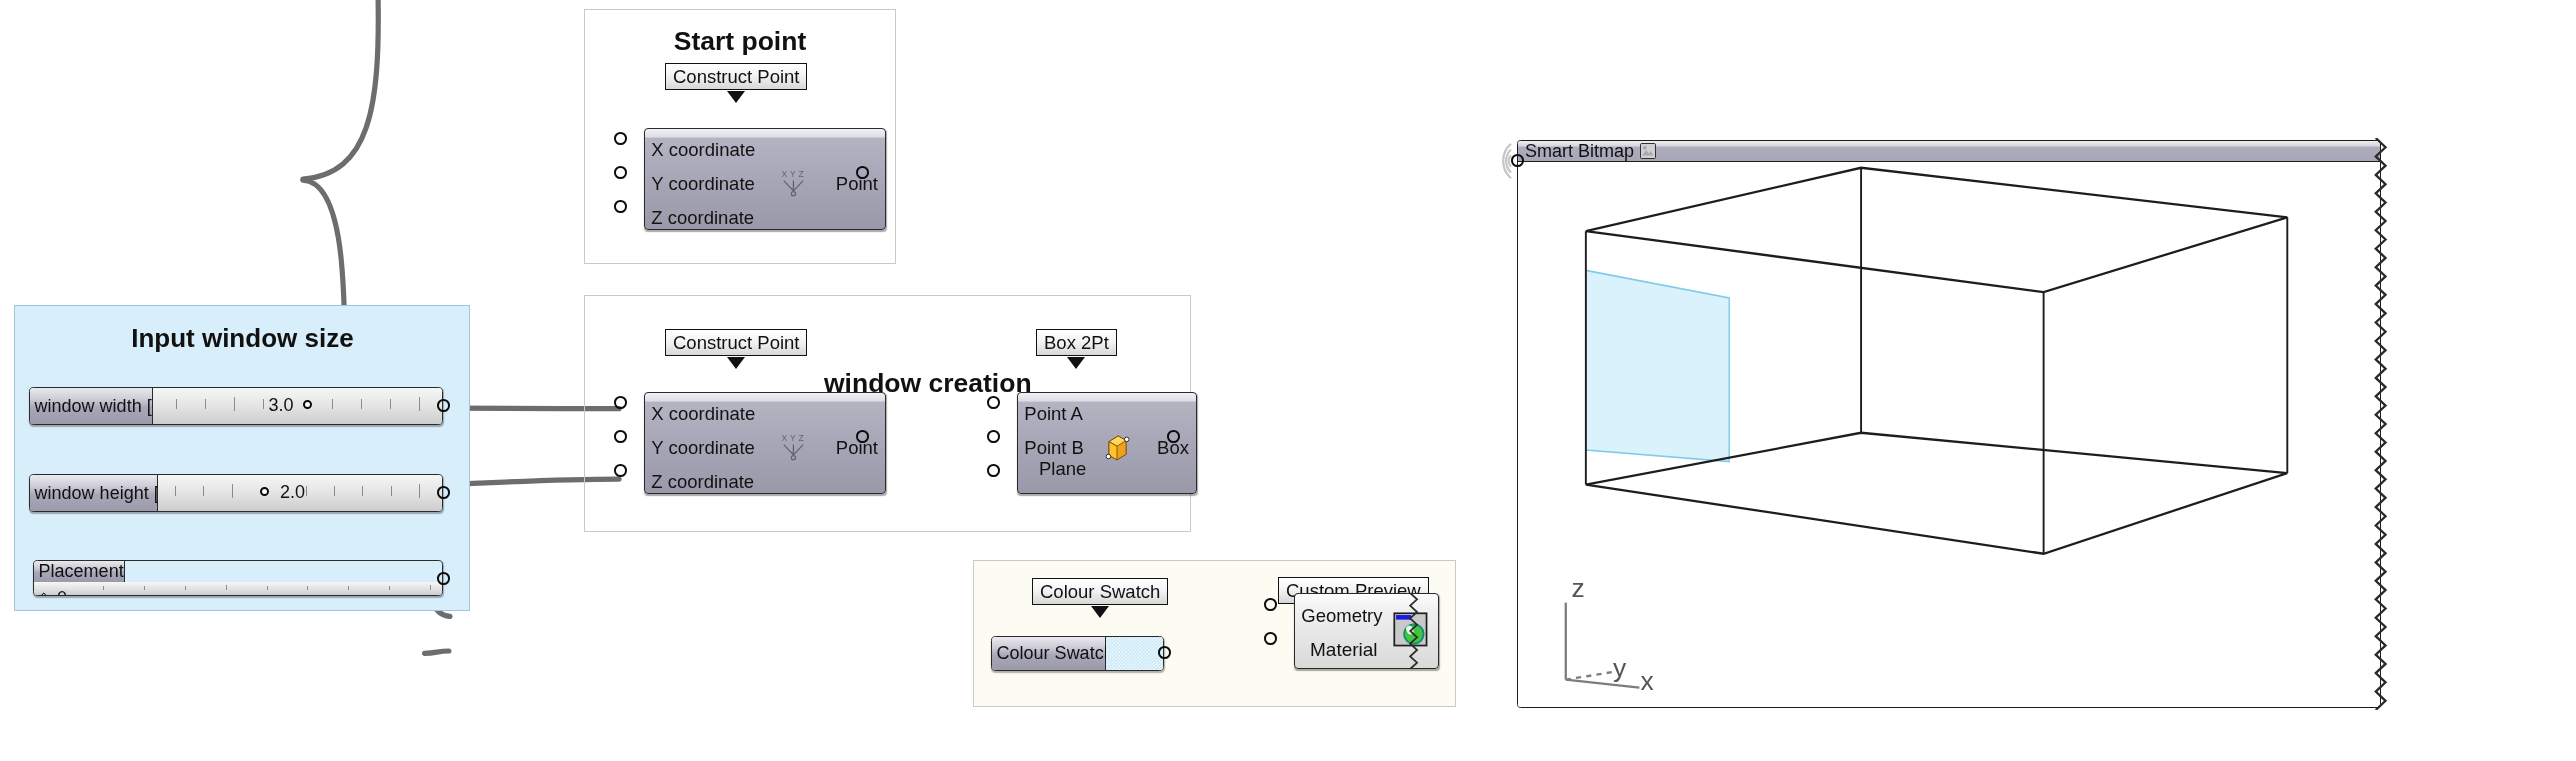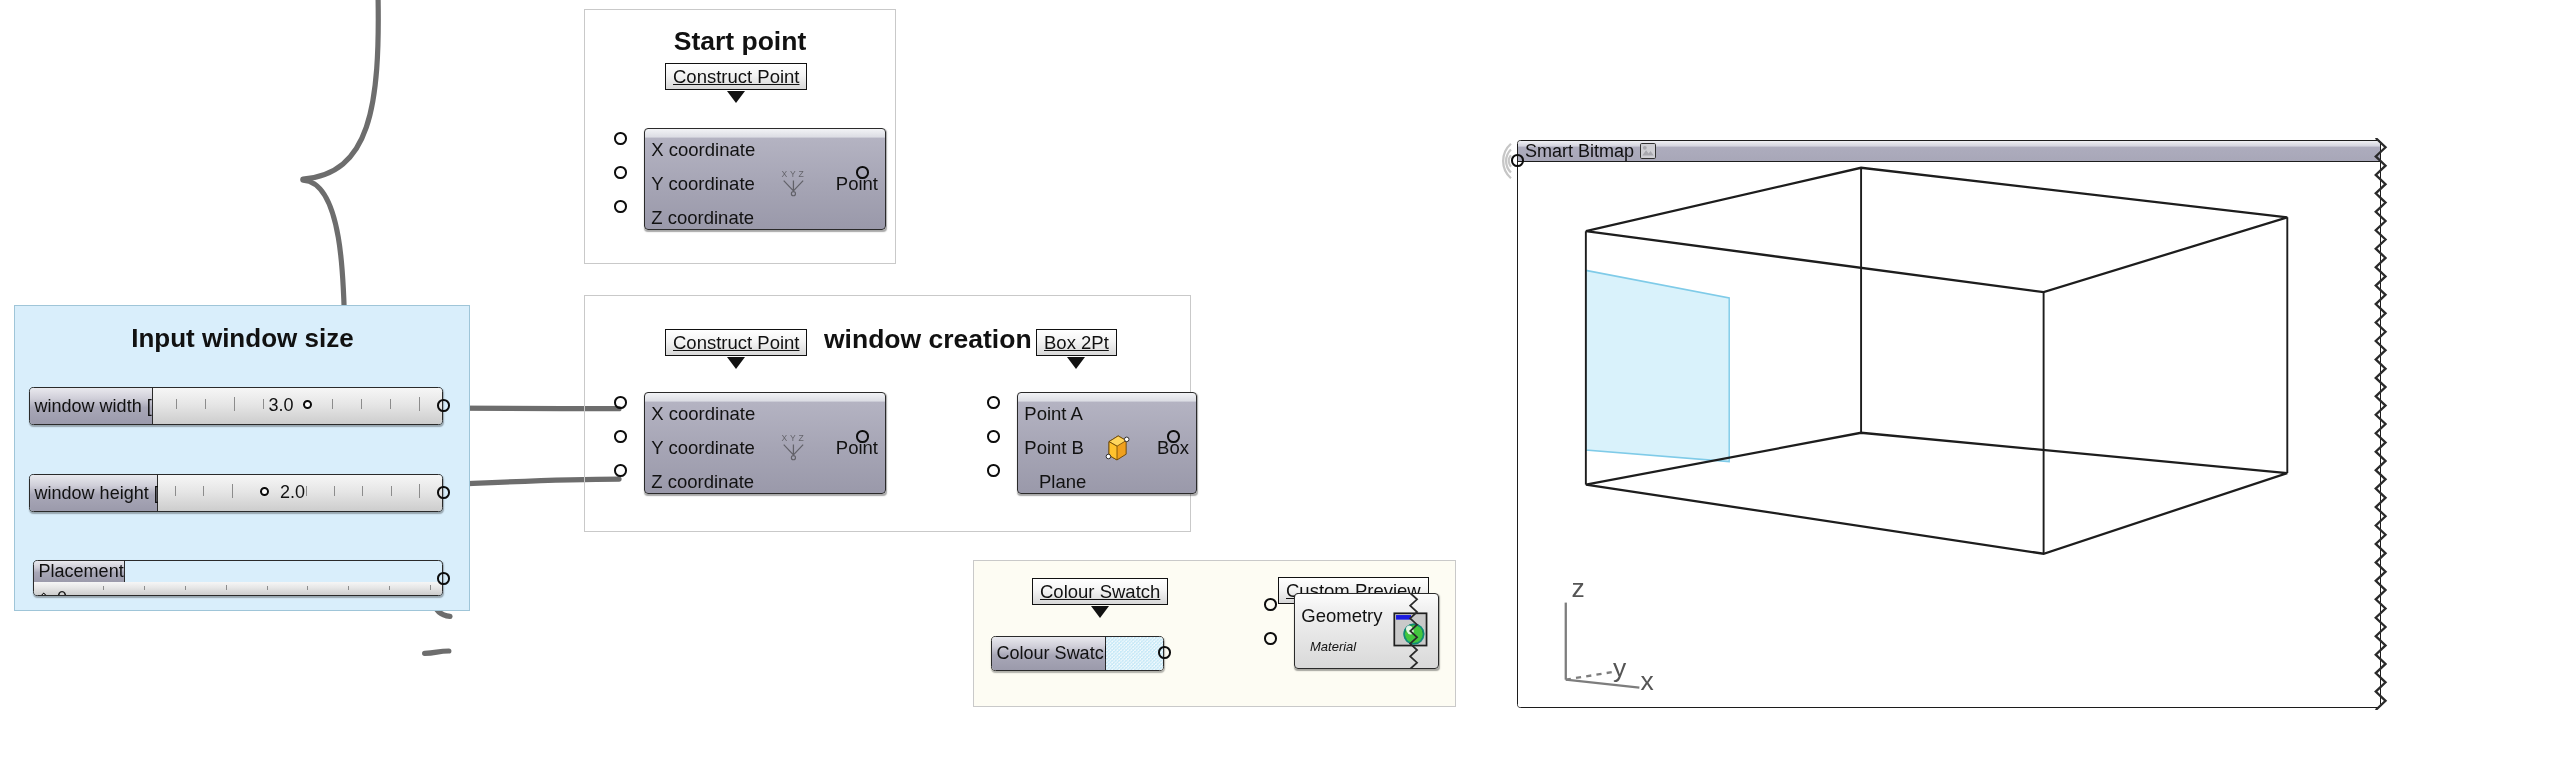--- a/index.html
+++ b/index.html
@@ -19,21 +19,21 @@
   
   .group-box { position: absolute; box-sizing: border-box; }
   .group-blue   { background: #d9eefb; border: 0.6px solid #9fc5d8; }
   .group-white  { background: transparent; border: 0.6px solid #c9c9c9; }
   .group-cream  { background: #fdfcf3; border: 0.6px solid #c9c9c9; }
 
   .group-title {
     position: absolute; width: 100%; text-align: center;
     font-weight: bold; color: #111; white-space: nowrap;
   }
-  .group-title.free { width: auto; }
+  .group-title.free { width: auto; margin-top: 44px; }
 
   
   .node { position: absolute; }
   .node-body {
     position: relative; box-sizing: border-box;
     border: 1.2px solid #2a2a2a; border-radius: 4px;
     background: linear-gradient(to bottom, #f2f3f6 0px, #dcdde4 8px, #b4b3c2 9.2px, #a6a5b5 55%, #9a99aa 100%);
     box-shadow: 0.6px 1.2px 1.2px rgba(0,0,0,.35);
     overflow: hidden;
     margin-left: 24px;
@@ -61,21 +61,21 @@
     position: absolute; top: 0; width: 10.4px; height: 100%;
   }
 
   
   .balloon { position: absolute; }
   .balloon .bubble {
     display: inline-block; box-sizing: border-box;
     border: 1.2px solid #111;
     background: linear-gradient(to bottom, #ffffff 0%, #f4f4f4 45%, #d7d7d7 100%);
     padding: 1.7px 7px 2.3px 7px;
-    color: #111; white-space: nowrap; line-height: 1.15; text-decoration: underline;
+    color: #111; white-space: nowrap; line-height: 1.15;
   }
   .balloon .tail {
     position: absolute; left: 50%; transform: translateX(-50%);
     width: 0; height: 0;
   }
 
   
   .slider {
     position: absolute; box-sizing: border-box;
     border: 1.2px solid #2a2a2a; border-radius: 4.6px;
@@ -285,21 +285,21 @@
 
   <div class="balloon" style="left:1036px; top:329px;">
     <span class="bubble" style="font-size:18.5px;">Box 2Pt</span>
     <span class="tail" style="bottom:-12.7px; border-left:9.2px solid transparent; border-right:9.2px solid transparent; border-top:12.7px solid #111;"></span>
   </div>
 
   <div class="node" style="left:993px; top:392px; width:180px; height:102px;">
     <div class="node-body" style="width:100%; height:100%;">
       <div class="node-row node-in" style="top:9.8px; font-size:18.5px;">Point A</div>
       <div class="node-row node-in" style="top:44px; font-size:18.5px;">Point B</div>
-      <div class="node-row node-in" style="top:78px; left:21px; font-size:18.5px;">Plane</div>
+      <div class="node-row node-in" style="top:65px; left:21px; font-size:18.5px;">Plane</div>
       <div class="node-row node-out" style="top:44px; font-size:18.5px;">Box</div>
 
       <svg style="position:absolute; left:83px; top:38px; width:32px; height:35px;" viewBox="0 0 56 60">
         <path d="M14,18 L30,8 L44,16 L44,40 L28,50 L14,42 Z" fill="#f0a01c" stroke="#6a4405" stroke-width="1.6"></path>
         <path d="M14,18 L30,8 L44,16 L28,26 Z" fill="#ffd65e" stroke="#6a4405" stroke-width="1.4"></path>
         <path d="M14,18 L28,26 L28,50 L14,42 Z" fill="#ffc22e" stroke="#6a4405" stroke-width="1.4"></path>
         <circle cx="45" cy="14" r="4" fill="#fff" stroke="#222" stroke-width="1.6"></circle>
         <circle cx="13" cy="44" r="4" fill="#fff" stroke="#222" stroke-width="1.6"></circle>
       </svg>
     </div>
@@ -323,21 +323,21 @@
   <div class="grip out" style="left:1158px; top:646px;"></div>
 
   <div class="balloon" style="left:1278px; top:537px;">
     <span class="bubble" style="font-size:18.5px;margin-top:40px;">Custom Preview</span>
     <span class="tail" style="bottom:-12.7px; border-left:9.2px solid transparent; border-right:9.2px solid transparent; border-top:12.7px solid #111;"></span>
   </div>
 
   <div class="node" style="left:1270px; top:593px; width:145px; height:76px;">
     <div class="node-body light" style="width:100%; height:100%;">
       <div class="node-row node-in" style="top:11px; font-size:18.5px;">Geometry</div>
-      <div class="node-row node-in" style="top:45px; left:15px; font-size:13px;font-style:italic;">Material</div>
+      <div class="node-row node-in" style="top:45px; left:15px; font-size:19px;">Material</div>
 
       <svg style="position:absolute; left:97px; top:17.3px; width:38px; height:38px;" viewBox="0 0 66 66">
         <rect x="4" y="4" width="56" height="56" fill="#c9c9c9" stroke="#1f1f1f" stroke-width="3"></rect>
         <rect x="7" y="7" width="26" height="8" fill="#1a1ae0"></rect>
         <circle cx="38" cy="40" r="17" fill="#43c63f" stroke="#0b3b0b" stroke-width="2.5"></circle>
         <circle cx="38" cy="40" r="17" fill="none" stroke="#17c0c0" stroke-width="3" opacity=".6"></circle>
         <ellipse cx="31" cy="33" rx="6" ry="8" fill="#ffffff" opacity=".85" transform="rotate(-25 31 33)"></ellipse>
       </svg>
     </div>
 

